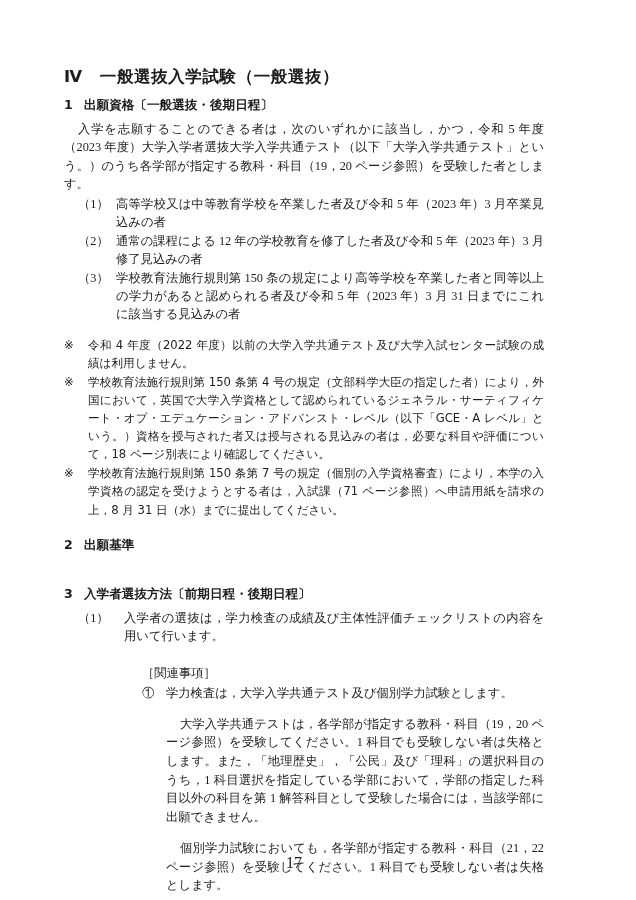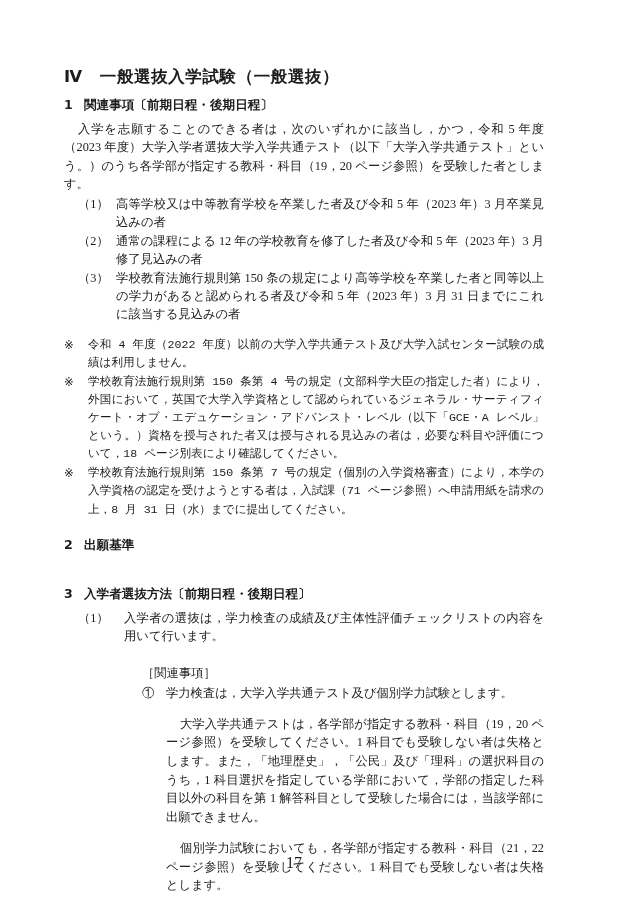--- a/index.html
+++ b/index.html
@@ -93,21 +93,20 @@
     margin-bottom: 1px;
   }
   .note .mark {
     flex: 0 0 24px;
     width: 24px;
   }
   .note .txt {
     flex: 1 1 auto;
     text-align: justify;
     text-justify: inter-character;
-    font-family: Liberation Mono, monospace;
   }
 
   
   .cefr {
     font-size: 12.1px;
     line-height: 1.52;
     margin: 4px 0 0 0;
     text-indent: 14px;
     text-align: justify;
     text-justify: inter-character;
@@ -178,21 +177,21 @@
 </head>
 <body>
 
 <div class="page">
 
   <h1 class="chapter-head">Ⅳ　一般選抜入学試験（一般選抜）</h1>
 
 
   <div class="sec-head">
     <span class="num">1</span>
-    <span>関連事項〔前期日程・後期日程〕</span>
+    <span>出願資格〔一般選抜・後期日程〕</span>
   </div>
 
   <p class="body-p indent-1">入学を志願することのできる者は，次のいずれかに該当し，かつ，令和 5 年度（2023 年度）大学入学者選抜大学入学共通テスト（以下「大学入学共通テスト」という。）のうち各学部が指定する教科・科目（19，20 ページ参照）を受験した者とします。</p>
 
   <div class="plist">
     <div class="pitem">
       <span class="mark">（1）</span>
       <span class="txt">高等学校又は中等教育学校を卒業した者及び令和 5 年（2023 年）3 月卒業見込みの者</span>
     </div>
     <div class="pitem">

